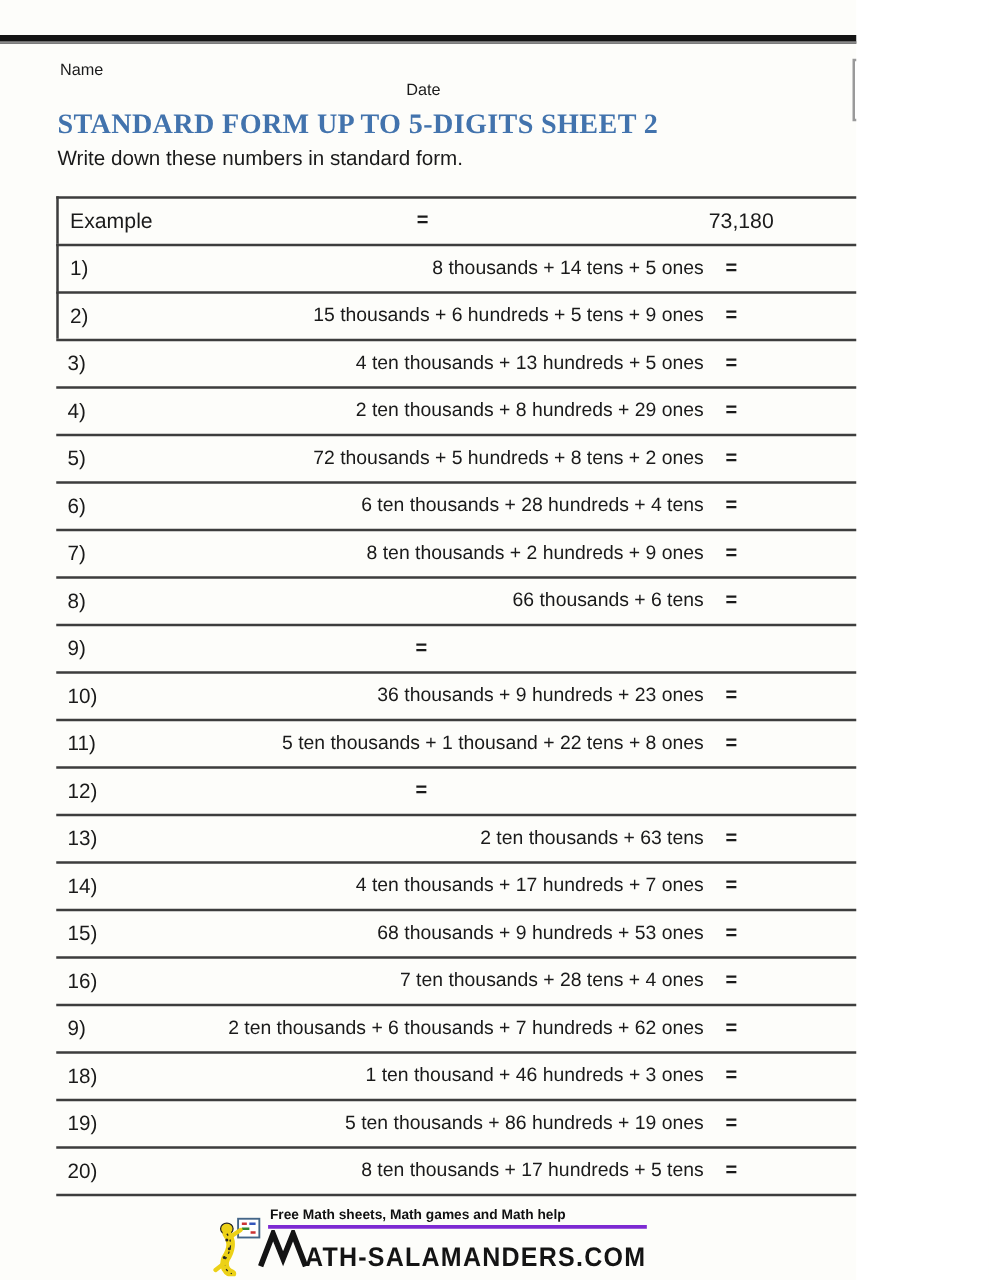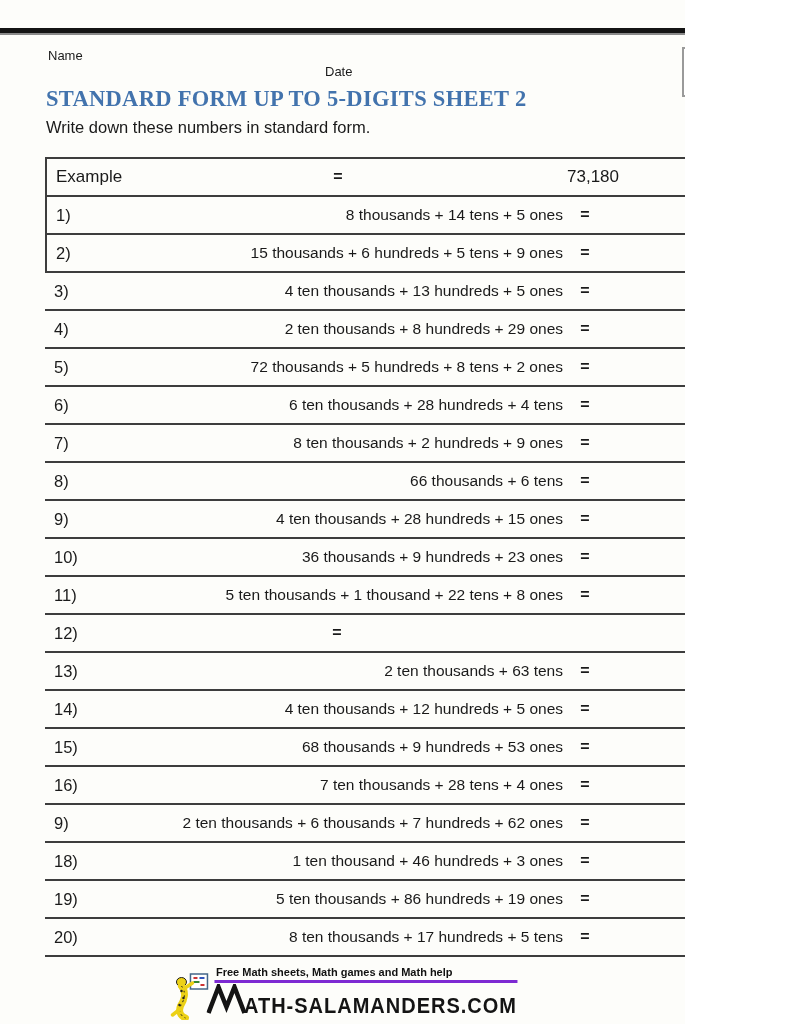--- a/index.html
+++ b/index.html
@@ -191,21 +191,20 @@
       <span class="cell ans"></span>
     </div>
       <div class="row">
       <span class="cell label">8)</span>
       <span class="cell expr">66 thousands + 6 tens</span>
       <span class="cell eq">=</span>
       <span class="cell ans"></span>
     </div>
       <div class="row">
       <span class="cell label">9)</span>
-      <span class="cell expr">4 ten thousands + 28 hundreds + 15 ones</span>
       <span class="cell eq">=</span>
       <span class="cell ans"></span>
     </div>
       <div class="row">
       <span class="cell label">10)</span>
       <span class="cell expr">36 thousands + 9 hundreds + 23 ones</span>
       <span class="cell eq">=</span>
       <span class="cell ans"></span>
     </div>
       <div class="row">
@@ -220,21 +219,21 @@
       <span class="cell ans"></span>
     </div>
       <div class="row">
       <span class="cell label">13)</span>
       <span class="cell expr">2 ten thousands + 63 tens</span>
       <span class="cell eq">=</span>
       <span class="cell ans"></span>
     </div>
       <div class="row">
       <span class="cell label">14)</span>
-      <span class="cell expr">4 ten thousands + 12 hundreds + 5 ones</span>
+      <span class="cell expr">4 ten thousands + 17 hundreds + 7 ones</span>
       <span class="cell eq">=</span>
       <span class="cell ans"></span>
     </div>
       <div class="row">
       <span class="cell label">15)</span>
       <span class="cell expr">68 thousands + 9 hundreds + 53 ones</span>
       <span class="cell eq">=</span>
       <span class="cell ans"></span>
     </div>
       <div class="row">

